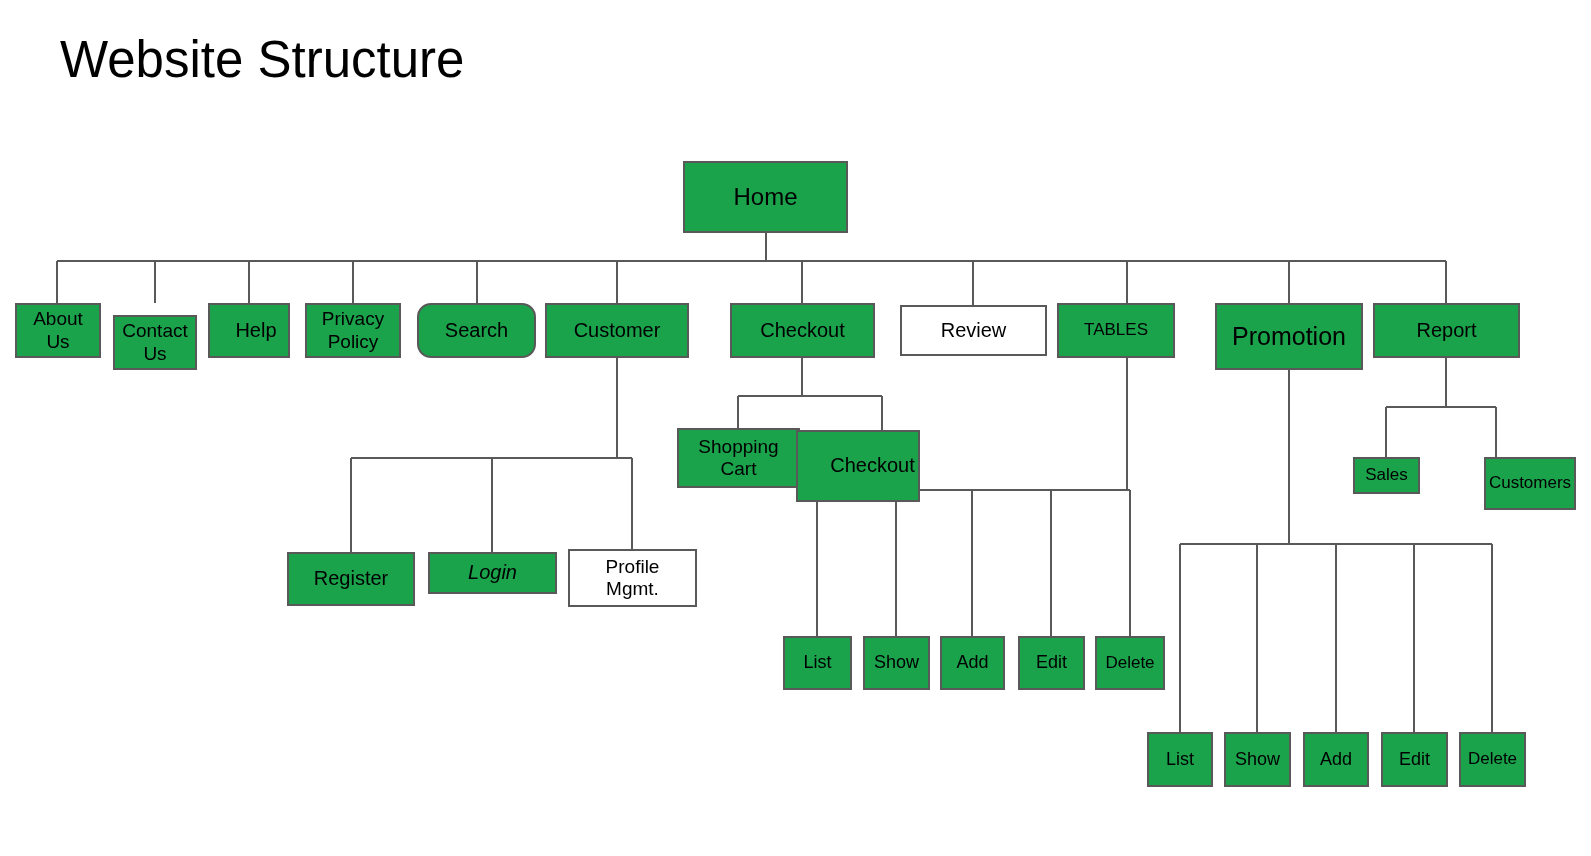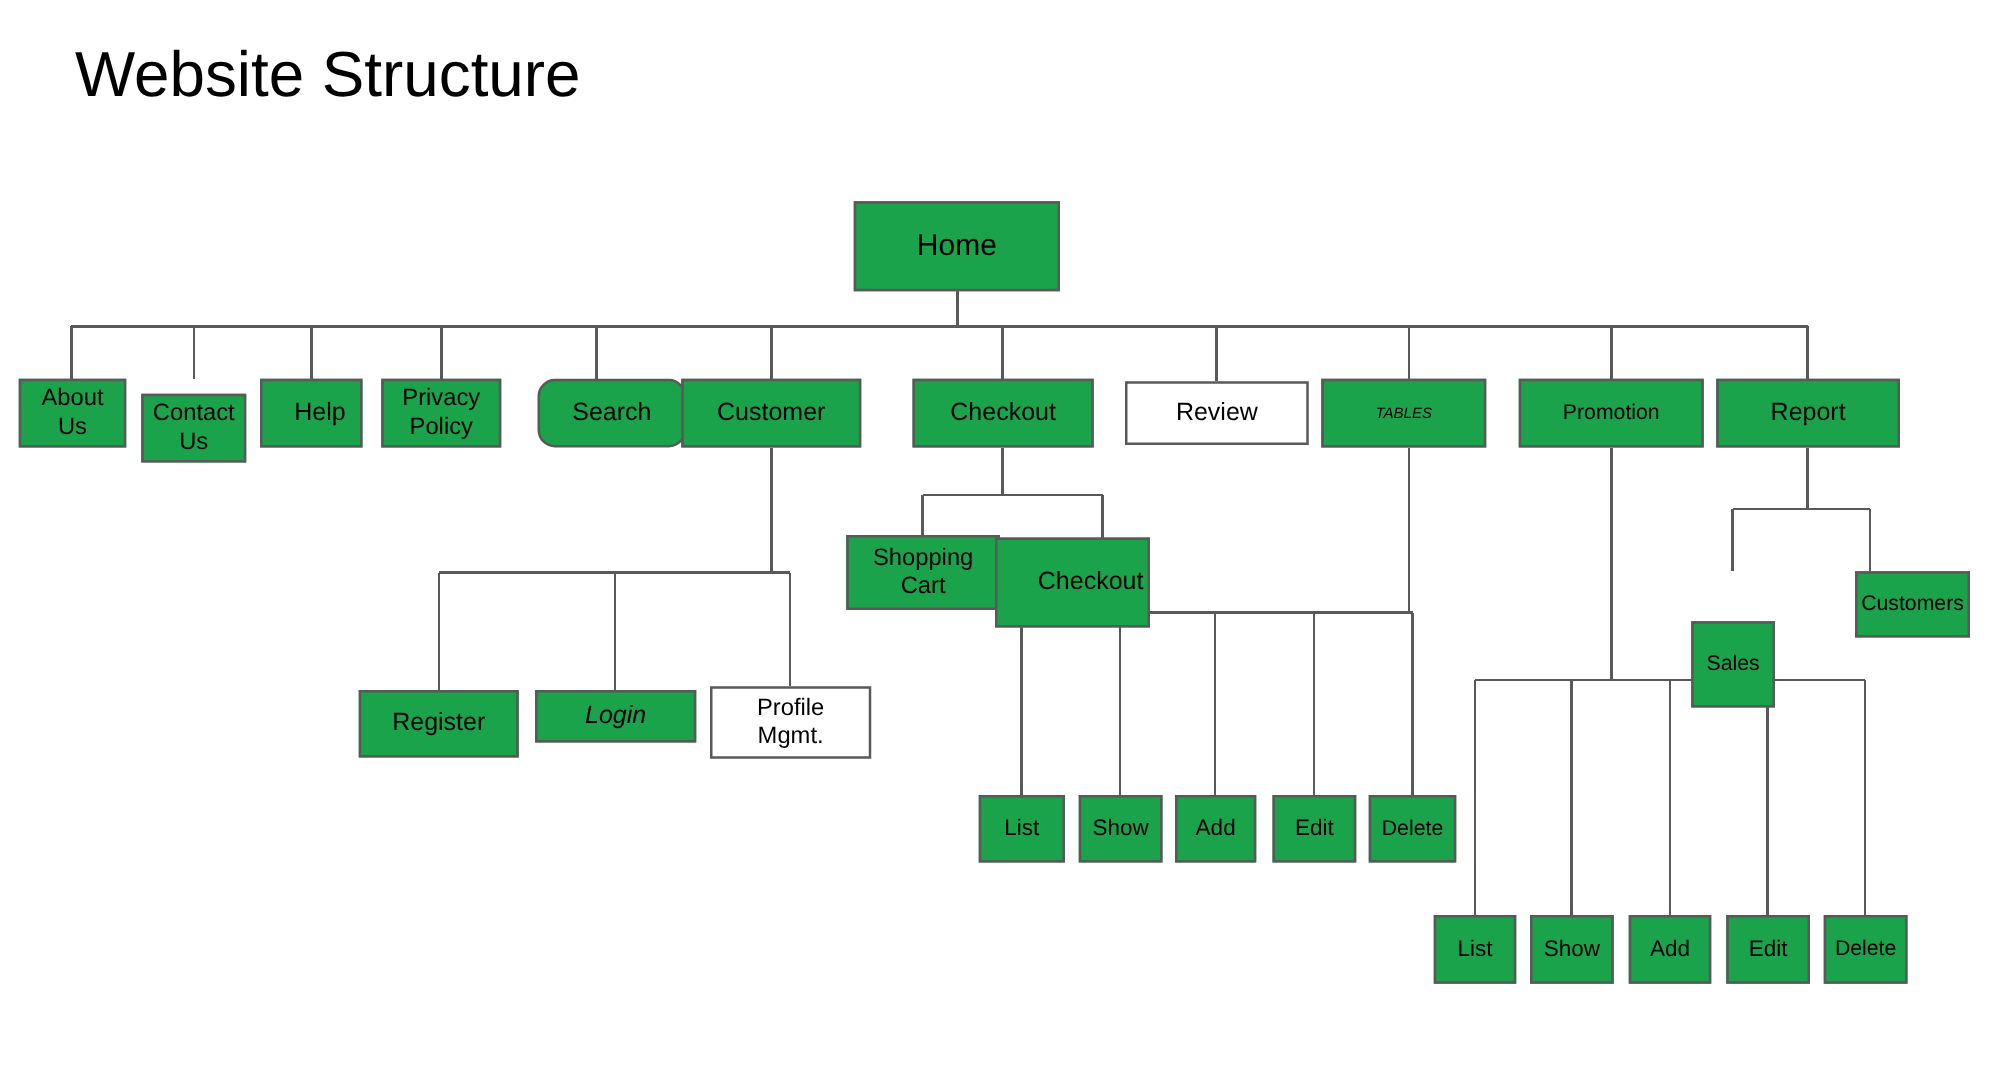--- a/index.html
+++ b/index.html
@@ -96,36 +96,36 @@
     <span class="node-label">Contact
 Us</span>
   </div>
     <div class="node green" style="left: 208px; top: 303px; width: 82px; height: 55px; font-size: 20px; padding-left: 14px;">
     <span class="node-label">Help</span>
   </div>
     <div class="node green" style="left: 305px; top: 303px; width: 96px; height: 55px; font-size: 19px;">
     <span class="node-label">Privacy
 Policy</span>
   </div>
-    <div class="node green" style="left: 430px; top: 303px; width: 119px; height: 55px; font-size: 20px; border-radius: 14px;">
+    <div class="node green" style="left: 417px; top: 303px; width: 119px; height: 55px; font-size: 20px; border-radius: 14px;">
     <span class="node-label">Search</span>
   </div>
     <div class="node green" style="left: 545px; top: 303px; width: 144px; height: 55px; font-size: 20px;">
     <span class="node-label">Customer</span>
   </div>
     <div class="node green" style="left: 730px; top: 303px; width: 145px; height: 55px; font-size: 20px;">
     <span class="node-label">Checkout</span>
   </div>
     <div class="node white" style="left: 900px; top: 305px; width: 147px; height: 51px; font-size: 20px;">
     <span class="node-label">Review</span>
   </div>
-    <div class="node green" style="left: 1057px; top: 303px; width: 132px; height: 55px; font-size: 12px; font-style: italic;">
+    <div class="node green" style="left: 1057px; top: 303px; width: 118px; height: 55px; font-size: 17px;">
     <span class="node-label">TABLES</span>
   </div>
-    <div class="node green" style="left: 1215px; top: 303px; width: 148px; height: 55px; font-size: 17px; align-items: center;">
+    <div class="node green" style="left: 1215px; top: 303px; width: 148px; height: 67px; font-size: 25px; align-items: center;">
     <span class="node-label">Promotion</span>
   </div>
     <div class="node green" style="left: 1373px; top: 303px; width: 147px; height: 55px; font-size: 20px;">
     <span class="node-label">Report</span>
   </div>
     <div class="node green" style="left: 287px; top: 552px; width: 128px; height: 54px; font-size: 20px;">
     <span class="node-label">Register</span>
   </div>
     <div class="node green" style="left: 428px; top: 552px; width: 129px; height: 42px; font-size: 20px; font-style: italic;">
     <span class="node-label">Login</span>
@@ -164,19 +164,19 @@
   </div>
     <div class="node green" style="left: 1303px; top: 732px; width: 66px; height: 55px; font-size: 18px;">
     <span class="node-label">Add</span>
   </div>
     <div class="node green" style="left: 1381px; top: 732px; width: 67px; height: 55px; font-size: 18px;">
     <span class="node-label">Edit</span>
   </div>
     <div class="node green" style="left: 1459px; top: 732px; width: 67px; height: 55px; font-size: 17px;">
     <span class="node-label">Delete</span>
   </div>
-    <div class="node green" style="left: 1353px; top: 457px; width: 67px; height: 69px; font-size: 17px; margin-top: 40px;">
+    <div class="node green" style="left: 1353px; top: 457px; width: 67px; height: 37px; font-size: 17px;">
     <span class="node-label">Sales</span>
   </div>
     <div class="node green" style="left: 1484px; top: 457px; width: 92px; height: 53px; font-size: 17px;">
     <span class="node-label">Customers</span>
   </div>
   </div>
 
 </body></html>

